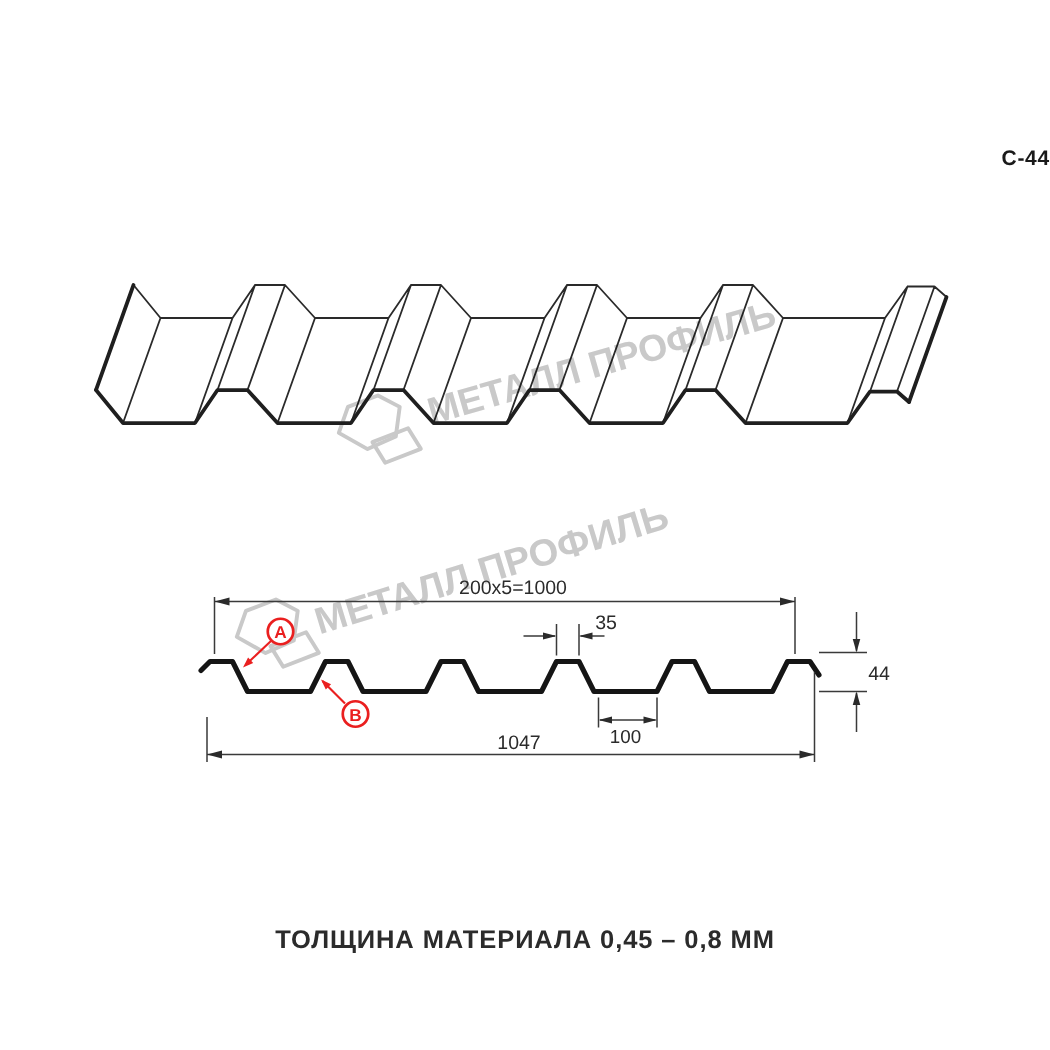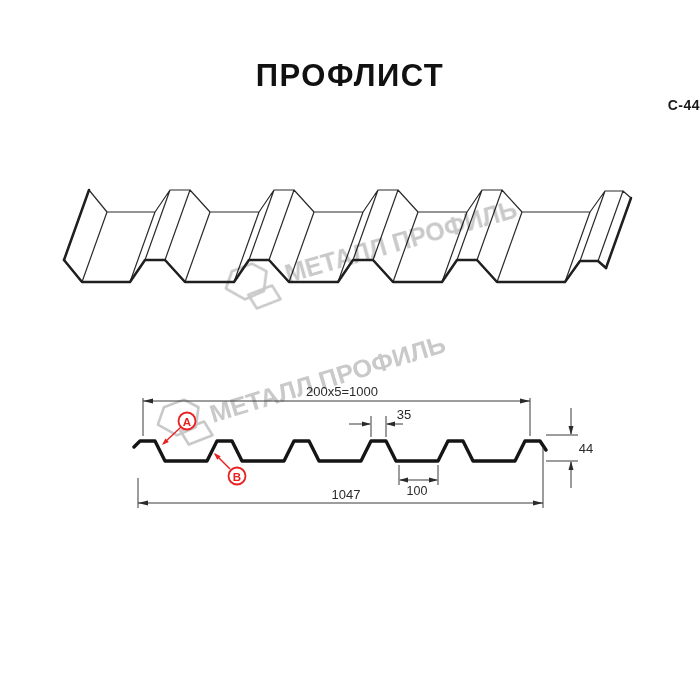--- a/index.html
+++ b/index.html
@@ -23,21 +23,20 @@
   .wm{mix-blend-mode:multiply;}
   .wm-text{font-family:"Liberation Sans",sans-serif;font-weight:700;}
   .dimtxt{font-family:"Liberation Sans",sans-serif;fill:#2b2b2b;}
   .mark-letter{font-family:"Liberation Sans",sans-serif;font-weight:700;}
 </style>
 </head>
 <body>
 
 <div class="page">
 
-  <div class="title">ПРОФЛИСТ</div>
   <div class="subtitle">С-44</div>
 
   <svg width="700" height="365" viewBox="0 160 700 365">
 
     <g fill="#ffffff" stroke="#2a2a2a" stroke-width="1.2" stroke-linejoin="round">
       <path d="
         M64,260 L82,282 L107,212 L89,190 Z
         M82,282 L130,282 L155,212 L107,212 Z
         M130,282 L145,260 L170,190 L155,212 Z
         M145,260 L165,260 L190,190 L170,190 Z
@@ -132,14 +131,15 @@
       <g>
         <path d="M230,469 L215,454" stroke="#ea1f1f" stroke-width="1.4" fill="none"></path>
         <polygon points="214,453 220.7,456.2 217.2,459.7" fill="#ea1f1f"></polygon>
         <circle cx="237" cy="476" r="8.5" fill="#ffffff" stroke="#ea1f1f" stroke-width="1.8"></circle>
         <text class="mark-letter" x="237" y="480.5" font-size="11.5" fill="#ea1f1f" text-anchor="middle">В</text>
       </g>
 
     </g>
   </svg>
 
+  <div class="footer-note">ТОЛЩИНА МАТЕРИАЛА 0,45 – 0,8 ММ</div>
 
 </div>
 
 </body></html>

